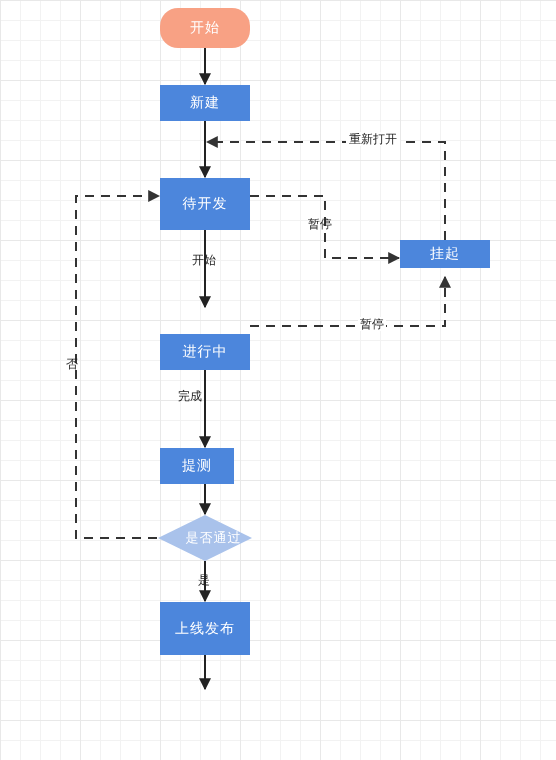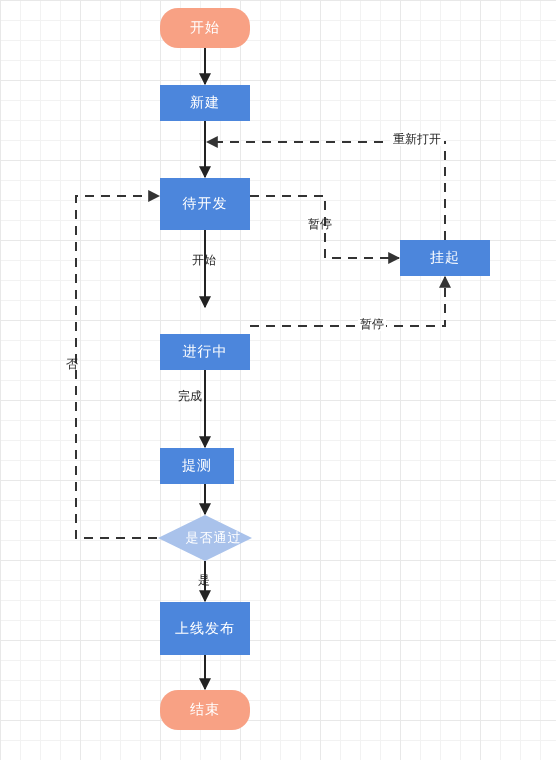--- a/index.html
+++ b/index.html
@@ -129,50 +129,47 @@
   </div>
 
   <div class="node process" style="left:160px; top:178px; width:90px; height:52px;">
     <span>待开发</span>
   </div>
 
   <div class="node process" style="left:160px; top:308px; width:90px; height:36px;margin-top:26px;">
     <span>进行中</span>
   </div>
 
-  <div class="node process" style="left:400px; top:240px; width:90px; height:36px;">
+  <div class="node process" style="left:400px; top:240px; width:90px; height:28px;">
     <span>挂起</span>
   </div>
 
   <div class="node process" style="left:160px; top:448px; width:74px; height:36px;">
     <span>提测</span>
   </div>
 
   <div class="node decision-wrap" style="left:158px; top:515px; width:94px; height:46px;">
     <svg class="diamond-shape" viewBox="0 0 94 46" preserveAspectRatio="none">
       <polygon points="47,0 94,23 47,46 0,23" fill="#A9C2EB"></polygon>
     </svg>
     <span class="diamond-label">是否通过</span>
   </div>
 
   <div class="node process" style="left:160px; top:602px; width:90px; height:53px;">
     <span>上线发布</span>
   </div>
 
-  <div class="node terminal" style="left:160px; top:690px; width:90px; height:40px;">
-    <span>结束</span>
-  </div>
 
   <div class="edge-label" style="left:192px; top:253px;">开始</div>
 
   <div class="edge-label" style="left:178px; top:389px;">完成</div>
 
   <div class="edge-label" style="left:198px; top:573px;">是</div>
 
   <div class="edge-label" style="left:66px; top:357px;">否</div>
 
   <div class="edge-label" style="left:308px; top:217px;">暂停</div>
 
   <div class="edge-label" style="left:358px; top:317px; background:#ffffff; padding:0 2px;">暂停</div>
 
-  <div class="edge-label" style="left:346px; top:132px; background:#ffffff; padding:0 3px;margin-left:44px;">重新打开</div>
+  <div class="edge-label" style="left:346px; top:132px; background:#ffffff; padding:0 3px;">重新打开</div>
 
 </div>
 
 </body></html>

